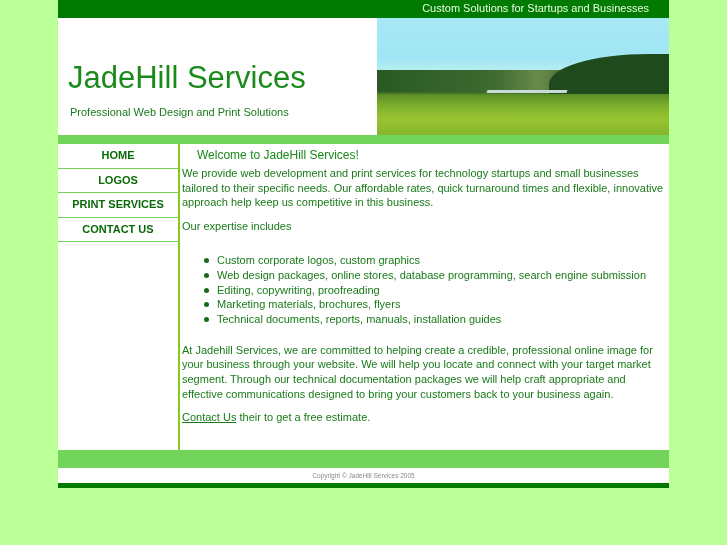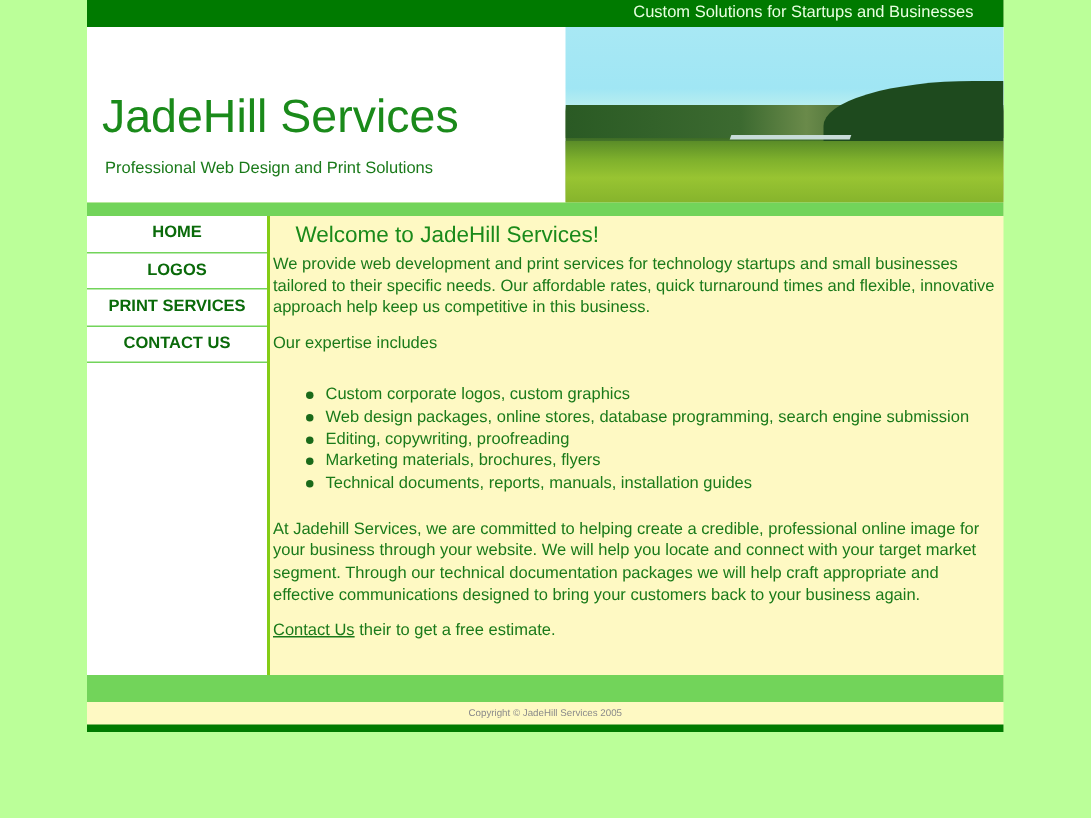--- a/index.html
+++ b/index.html
@@ -1,37 +1,37 @@
 <!DOCTYPE html>
 <html><head>
 <meta charset="utf-8">
 <style>
   * { box-sizing: border-box; margin: 0; padding: 0; }
   html, body { width: 727px; height: 545px; background: #bbff99; overflow: hidden; }
   body { font-family: "Liberation Sans", sans-serif; position: relative; }
-  .page { position: absolute; left: 58px; top: 0; width: 611px; height: 488px; background: #fef9c3; }
+  .page { position: absolute; left: 58px; top: 0; width: 611px; height: 488px; background: #ffffff; }
   .topbar { position: absolute; left: 0; top: 0; width: 611px; height: 18px; background: #007a00; }
   .topbar-text { position: absolute; right: 20px; top: 2px; color: #e8ffe0; font-size: 11px; white-space: nowrap; }
   .header { position: absolute; left: 0; top: 18px; width: 611px; height: 117px; background: #ffffff; padding-left: 32px; }
   .site-title { position: absolute; left: 10px; top: 42px; font-size: 31px; color: #1a8a1a; white-space: nowrap; font-weight: normal; }
   .tagline { position: absolute; left: 12px; top: 88px; font-size: 11px; font-weight: normal; color: #1a7a1a; white-space: nowrap; text-align: center; }
   .hero { position: absolute; left: 319px; top: 0; width: 292px; height: 117px; overflow: hidden;
     background: linear-gradient(180deg, #a8e8f4 0%, #a0e6f4 35%, #b8eef0 45%, #3a6a2a 48%, #2e5a22 60%, #4a7a2a 66%, #6a9a2a 72%, #88b82a 80%, #78a828 90%, #8cbc30 100%); }
   .hero-hill { position: absolute; left: 0; top: 52px; width: 292px; height: 22px;
     background: linear-gradient(90deg, #2a5a24 0%, #3c6a30 40%, #6a8a4a 55%, #2a5424 75%, #1e4a1e 100%); }
   .hero-hill-right { position: absolute; right: 0; top: 36px; width: 120px; height: 40px; background: #1e4a1e; border-top-left-radius: 100px 30px; }
   .hero-river { position: absolute; left: 110px; top: 72px; width: 80px; height: 3px; background: #c8dcd8; transform: skewX(-20deg); }
   .hero-field { position: absolute; left: 0; top: 76px; width: 292px; height: 41px;
     background: linear-gradient(180deg, #5a8c28 0%, #7eb02c 30%, #98c432 60%, #86b42c 100%); }
   .greenbar-top { position: absolute; left: 0; top: 135px; width: 611px; height: 9px; background: #72d45a; }
   .sidebar { position: absolute; left: 0; top: 144px; width: 122px; height: 306px; border-right: 2px solid #84cc16; background: #fff; }
   .nav-item { display: block; height: 24.5px; line-height: 23px; border-bottom: 1px solid #72d45a; text-align: center;
     font-size: 11px; font-weight: bold; color: #0a6a0a; text-decoration: none; cursor: pointer; }
   .content { position: absolute; left: 123px; top: 144px; width: 488px; height: 306px; padding: 4px 0 0 1px; color: #1a7a1a; font-size: 11px; }
-  .welcome { font-size: 15px; font-weight: normal; color: #1a8a1a; margin-left: 15px; margin-bottom: 4px; white-space: nowrap; }
+  .welcome { font-size: 12px; font-weight: normal; color: #1a8a1a; margin-left: 15px; margin-bottom: 4px; white-space: nowrap; }
   .content p { line-height: 14.6px; margin-bottom: 9px; }
   .content ul { list-style: none; margin: 20px 0 16px 22px; }
   .content li { line-height: 14.7px; position: relative; padding-left: 13px; }
   .content li::before { content: ""; position: absolute; left: 0; top: 5px; width: 5px; height: 5px; border-radius: 50%; background: #1a6a1a; }
   .contact-link { color: #1a7a1a; text-decoration: underline; cursor: pointer; }
   .greenbar-bottom { position: absolute; left: 0; top: 450px; width: 611px; height: 18px; background: #72d45a; }
   .footer { position: absolute; left: 0; top: 468px; width: 611px; height: 15px; text-align: center; font-size: 6.5px; color: #8a8a8a; line-height: 15px; }
   .footer-bar { position: absolute; left: 0; top: 483px; width: 611px; height: 5px; background: #007a00; }
 </style>
 </head>

